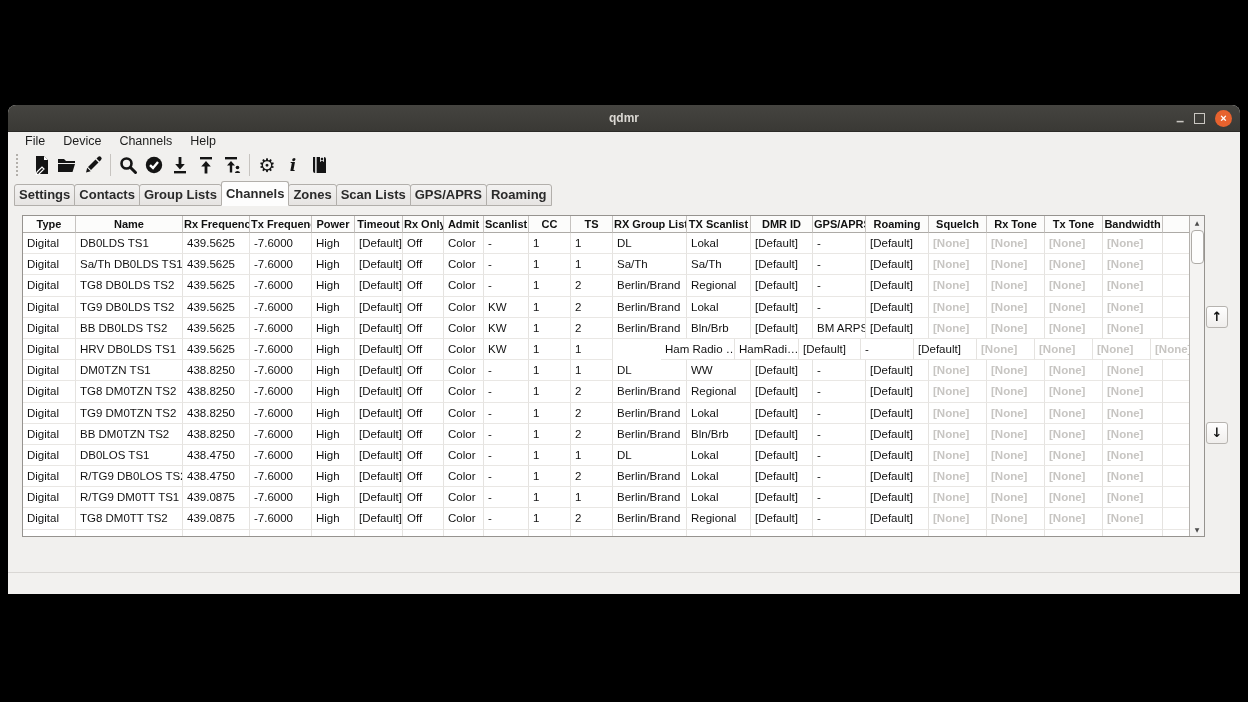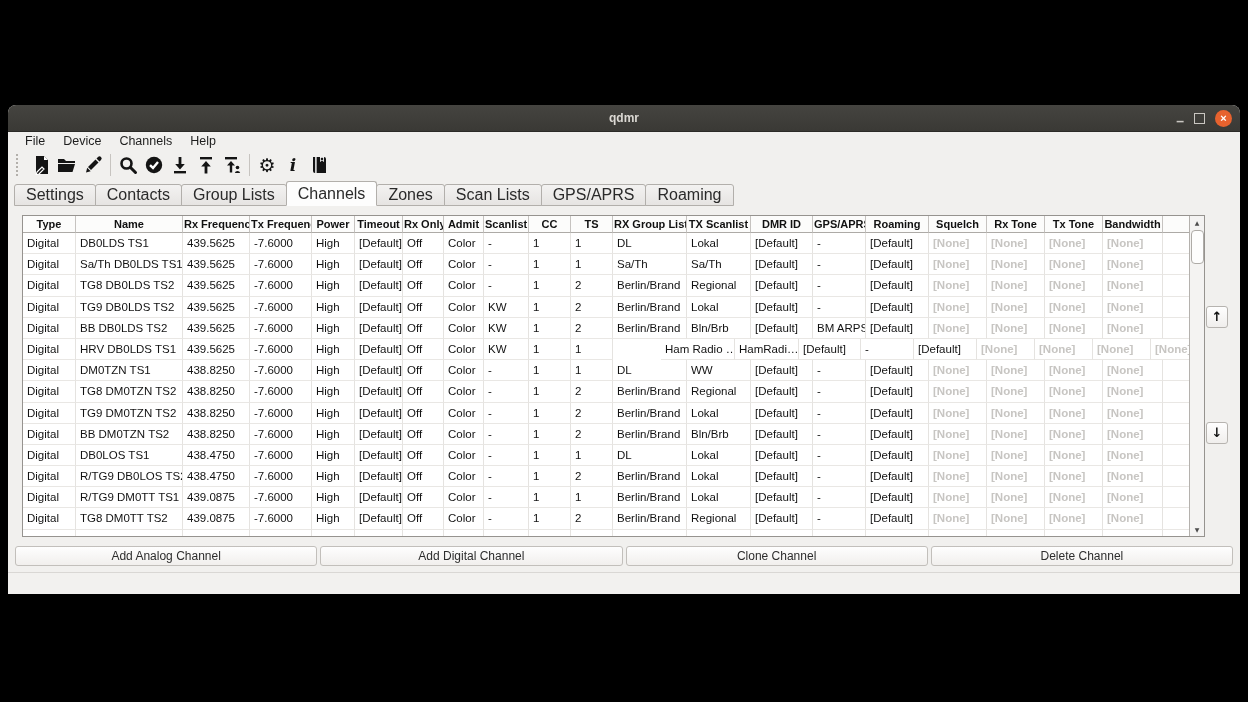--- a/index.html
+++ b/index.html
@@ -37,21 +37,21 @@
   .toolbar{position:absolute;left:6px;top:46px;height:28px;display:flex;align-items:center;}
   .tb-handle{width:4px;height:22px;border-left:2px dotted #b3b0ab;margin:0 6px 0 2px;}
   .tb-sep{width:1px;height:22px;background:#c7c4c0;margin:0 4px;}
   .tb-btn{width:26px;height:26px;display:flex;align-items:center;justify-content:center;}
   .tb-btn svg{display:block;}
   .glyph{font-family:"DejaVu Sans",sans-serif;color:#141414;}
   .info-i{font-family:"DejaVu Serif",serif;font-style:italic;font-weight:bold;font-size:17px;color:#141414;line-height:20px;}
   
   .tabbar{position:absolute;left:6px;top:78px;height:23px;display:flex;align-items:flex-end;}
   .tab{
-    height:20px;line-height:20px;padding:0 11px;font-size:16px;font-weight:400;color:#2a2a2a;
+    height:20px;line-height:20px;padding:0 4px;font-size:13px;font-weight:700;color:#2a2a2a;
     background:linear-gradient(#f3f2f1,#e6e4e2);
     border:1px solid #b2afab;border-radius:3px 3px 0 0;margin-right:-1px;
   }
   .tab.active{
     height:23px;line-height:23px;background:#fdfdfd;position:relative;z-index:2;
     border-bottom:1px solid #fdfdfd;
   }
   
   .table-wrap{
     position:absolute;left:14px;top:110px;width:1183px;height:322px;
@@ -619,21 +619,15 @@
     </div>
   </div>
 
   <div class="move-btn move-up">
     <span>↑</span>
   </div>
   <div class="move-btn move-down">
     <span>↓</span>
   </div>
 
-  <div class="actions">
-    <div class="act-btn">Add Analog Channel</div>
-    <div class="act-btn">Add Digital Channel</div>
-    <div class="act-btn">Clone Channel</div>
-    <div class="act-btn">Delete Channel</div>
-  </div>
 
   <div class="statusstrip"></div>
 </div>
 
 </body></html>

